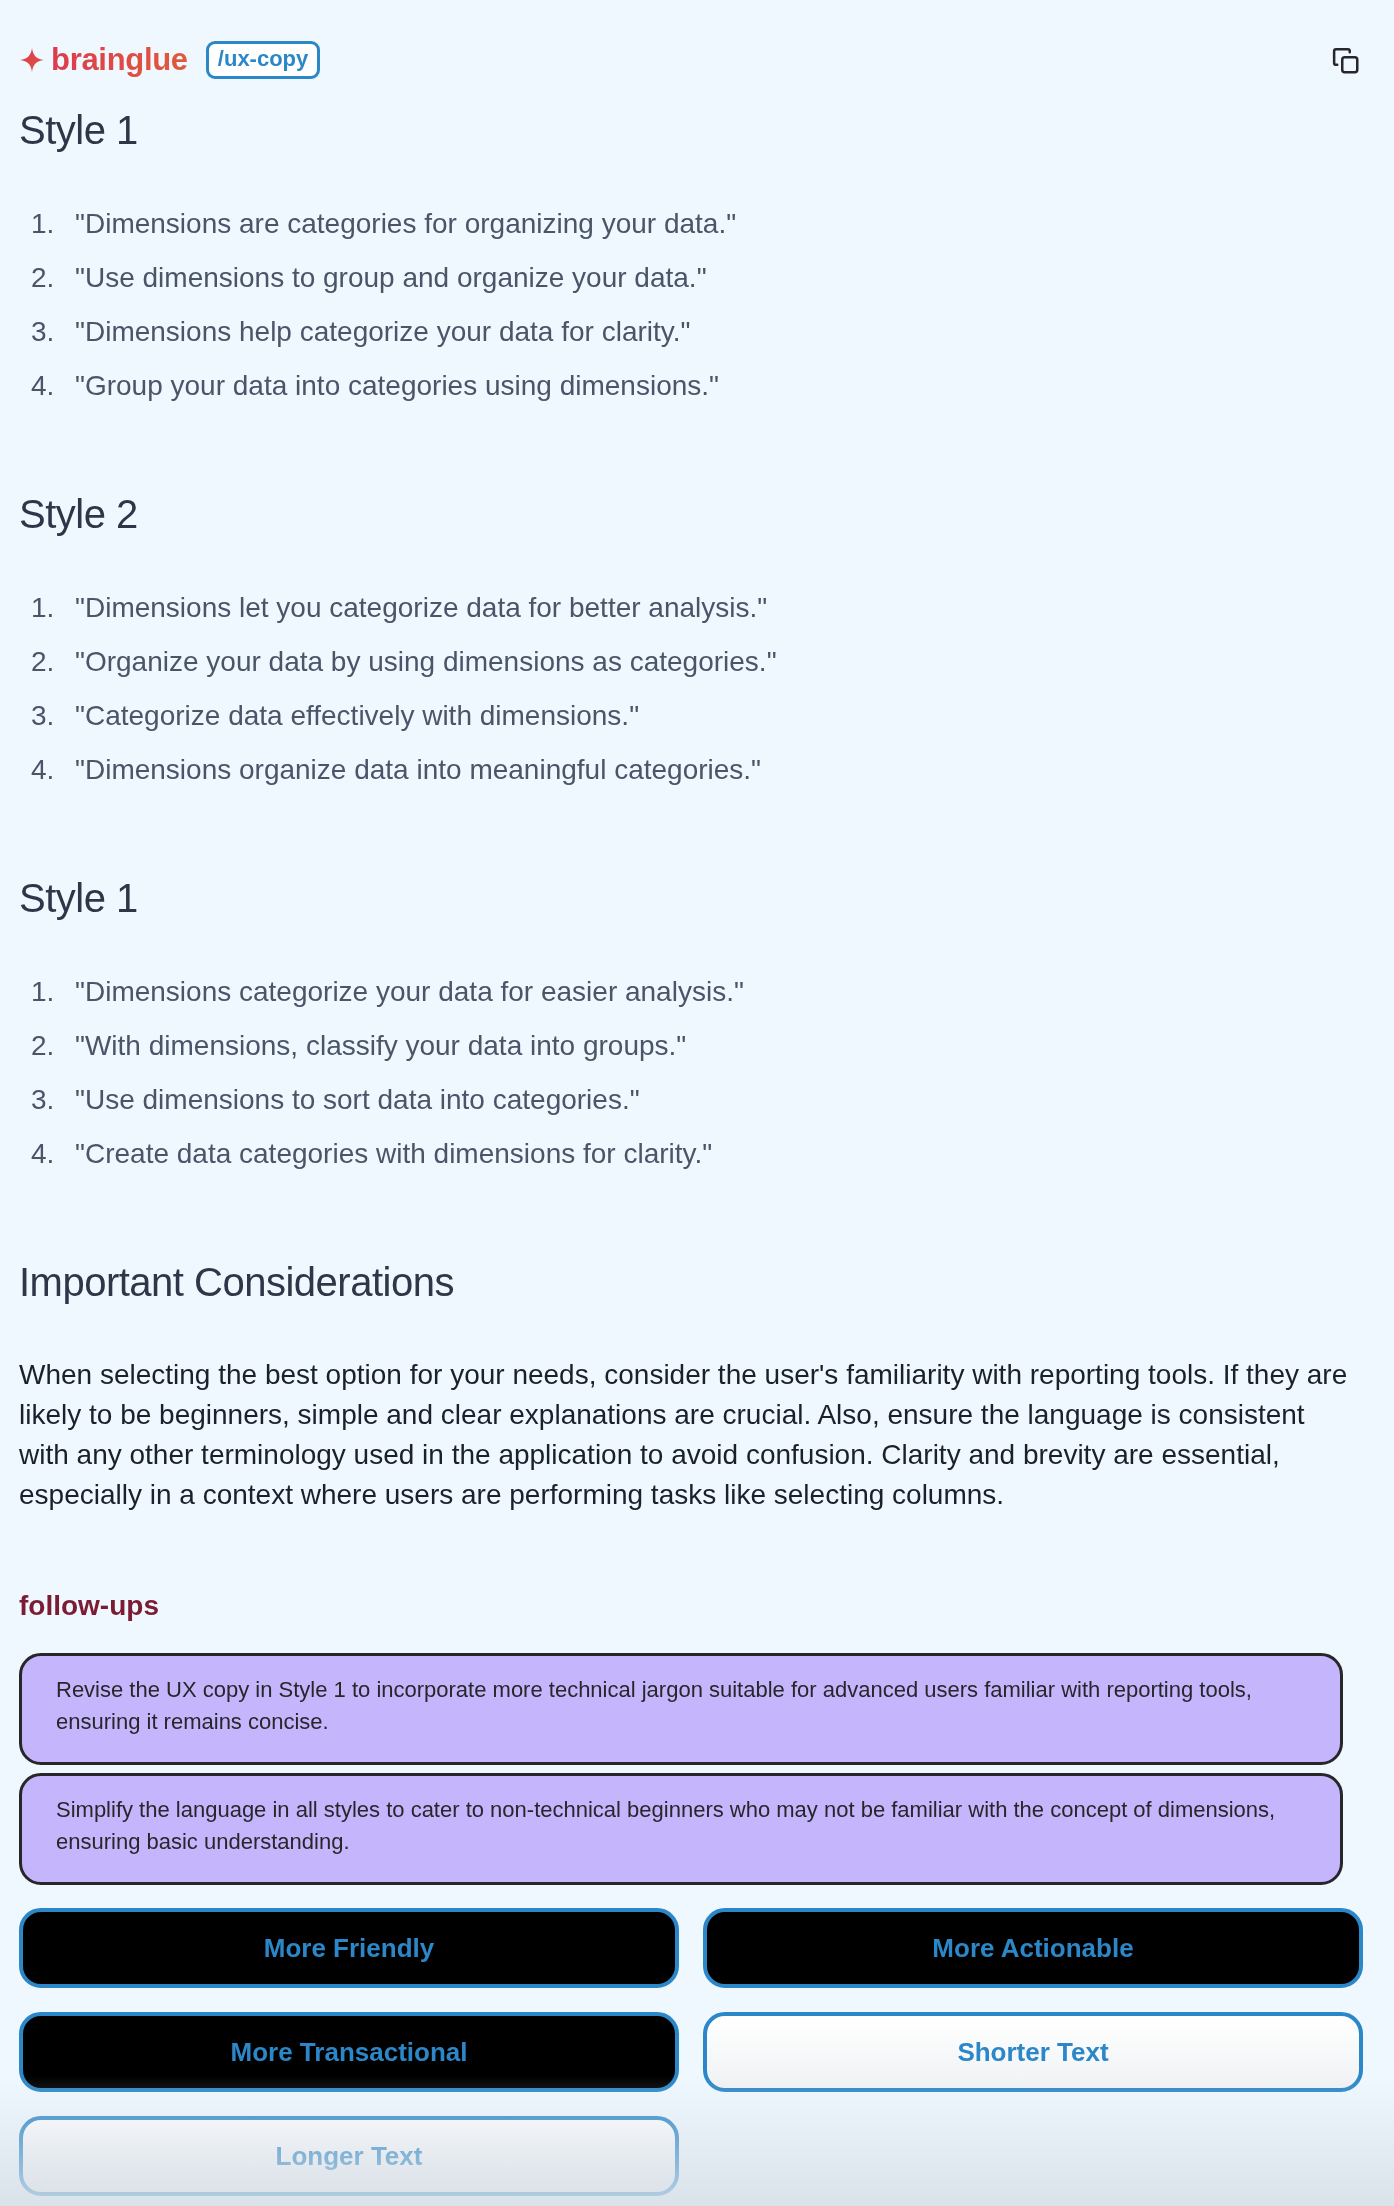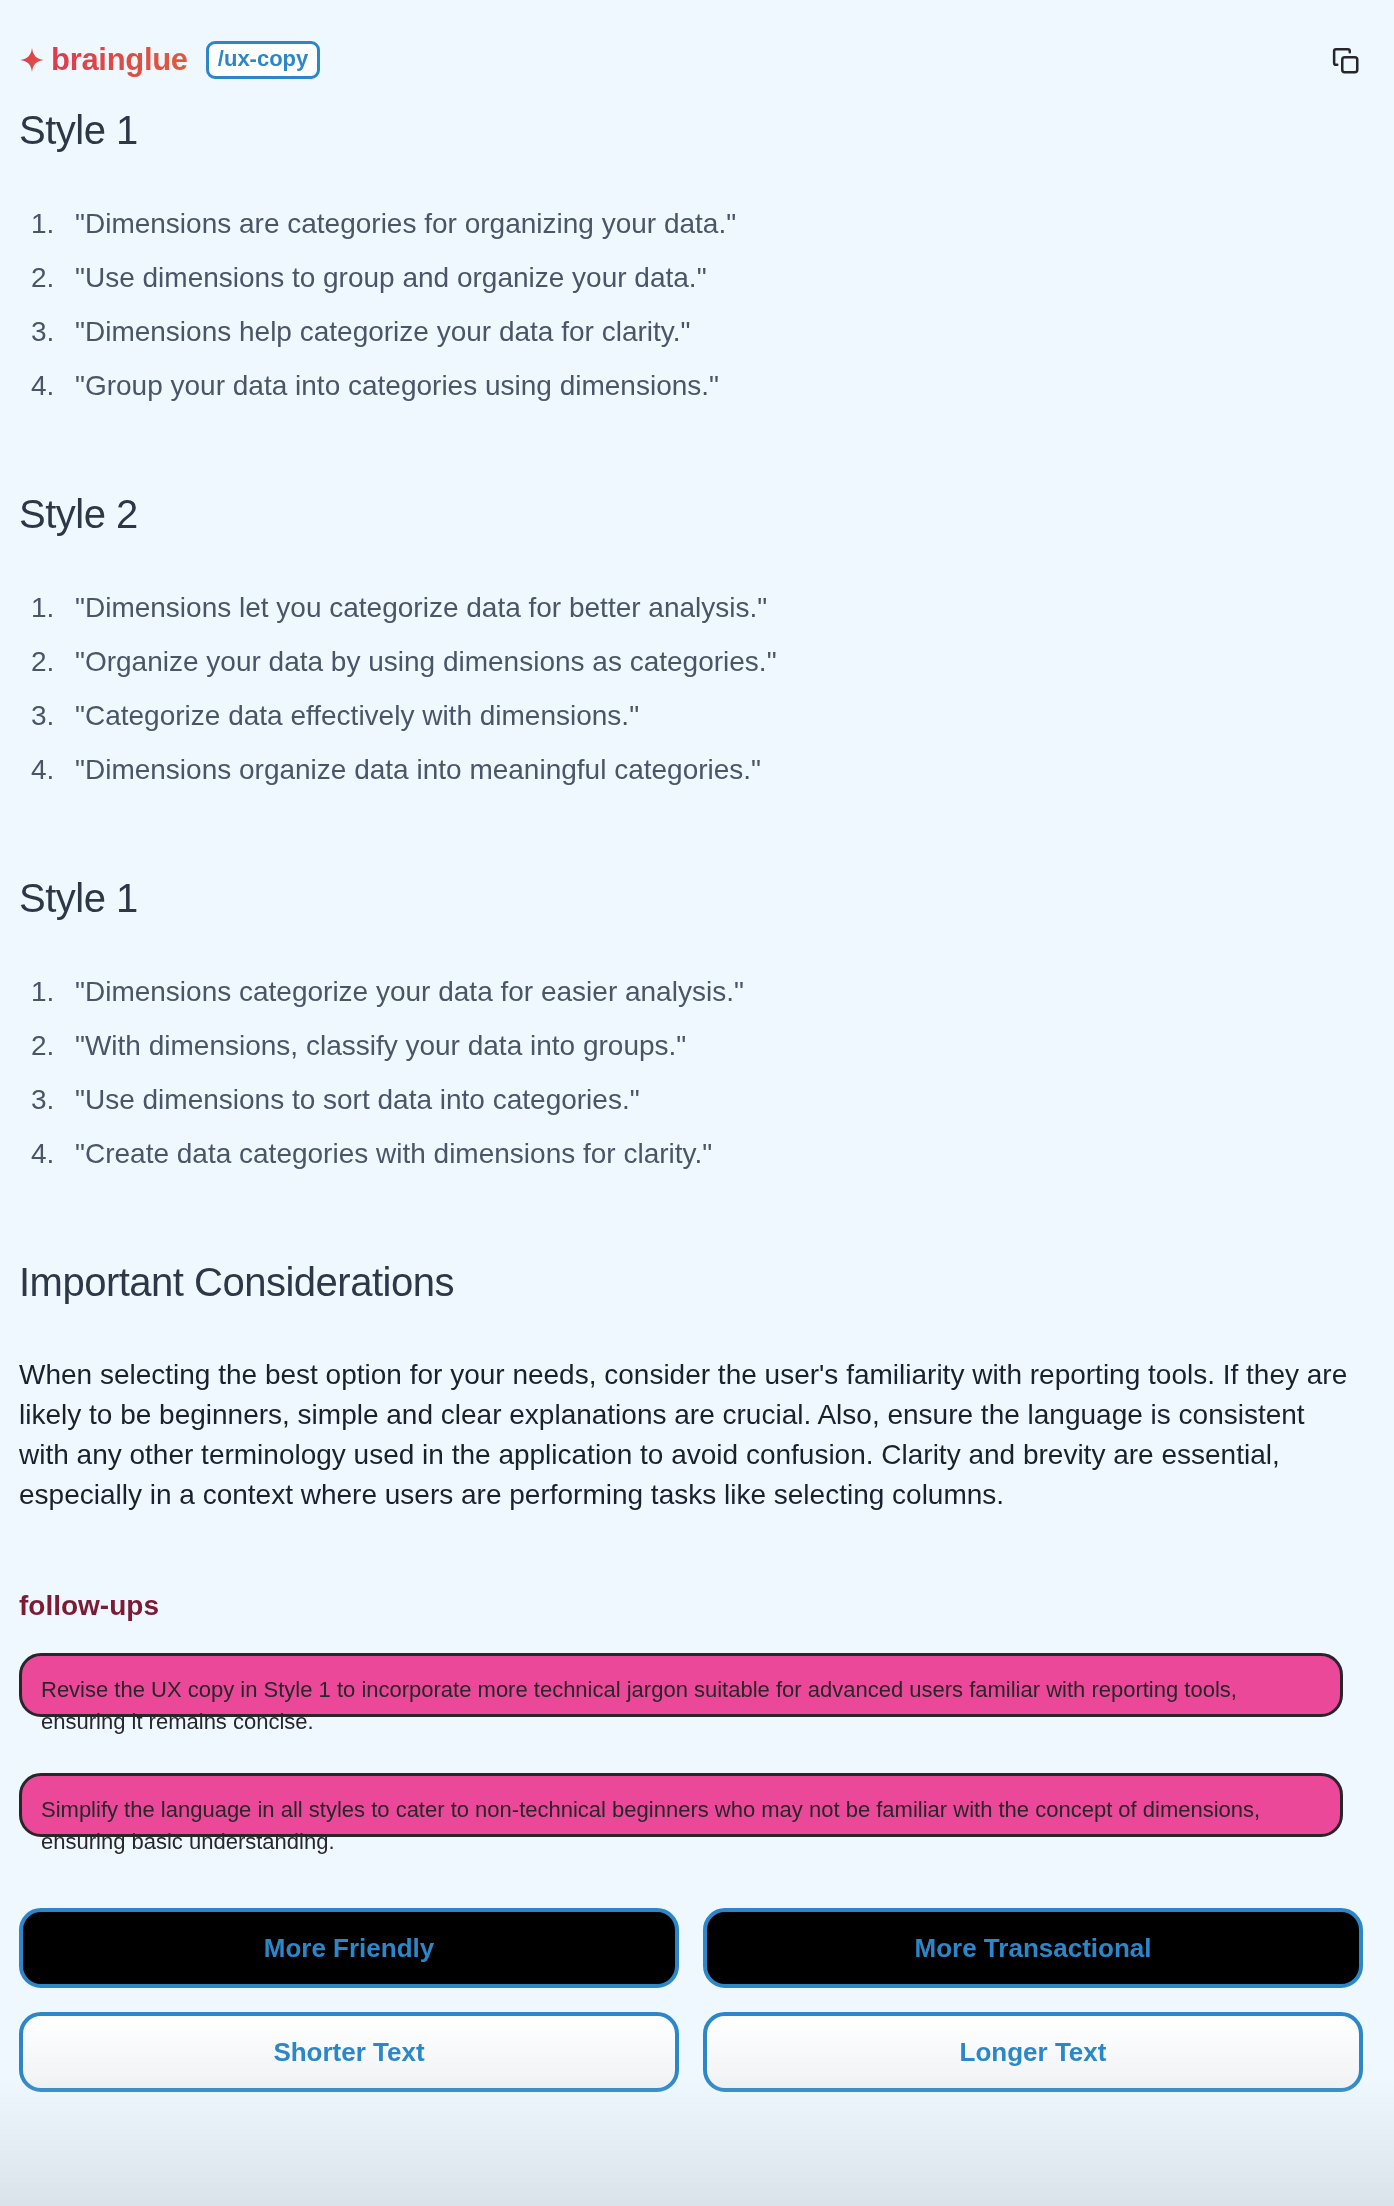--- a/index.html
+++ b/index.html
@@ -112,26 +112,26 @@
       left: 0;
       top: 1590px;
       font-size: 28px;
       font-weight: bold;
       color: #7b1c34;
     }
     .followup {
       position: absolute;
       left: 0;
       width: 1324px;
-      height: 64px;
+      height: 112px;
       box-sizing: border-box;
       border: 3px solid #27272a;
       border-radius: 22px;
-      background: #ec4899;
-      padding: 18px 19px;
+      background: #c4b5fd;
+      padding: 18px 34px;
       font-size: 22px;
       line-height: 32px;
       color: #27272a;
       cursor: pointer;
     }
     .actions {
       position: absolute;
       left: 0;
       top: 1908px;
       width: 1344px;
@@ -257,19 +257,20 @@
 
   <h2 class="section-title" style="top:1260px;">Important Considerations</h2>
   <p class="paragraph">When selecting the best option for your needs, consider the user's familiarity with reporting tools. If they are likely to be beginners, simple and clear explanations are crucial. Also, ensure the language is consistent with any other terminology used in the application to avoid confusion. Clarity and brevity are essential, especially in a context where users are performing tasks like selecting columns.</p>
 
   <div class="followups-label">follow-ups</div>
   <div class="followup" style="top:1653px;">Revise the UX copy in Style 1 to incorporate more technical jargon suitable for advanced users familiar with reporting tools, ensuring it remains concise.</div>
   <div class="followup" style="top:1773px;">Simplify the language in all styles to cater to non-technical beginners who may not be familiar with the concept of dimensions, ensuring basic understanding.</div>
 
   <div class="actions">
     <div class="action-btn">More Friendly</div>
+    <div class="action-btn">More Actionable</div>
     <div class="action-btn">More Transactional</div>
     <div class="action-btn faded">Shorter Text</div>
     <div class="action-btn faded">Longer Text</div>
   </div>
 </div>
 
 <div class="bottom-fade"></div>
 
 </body></html>

